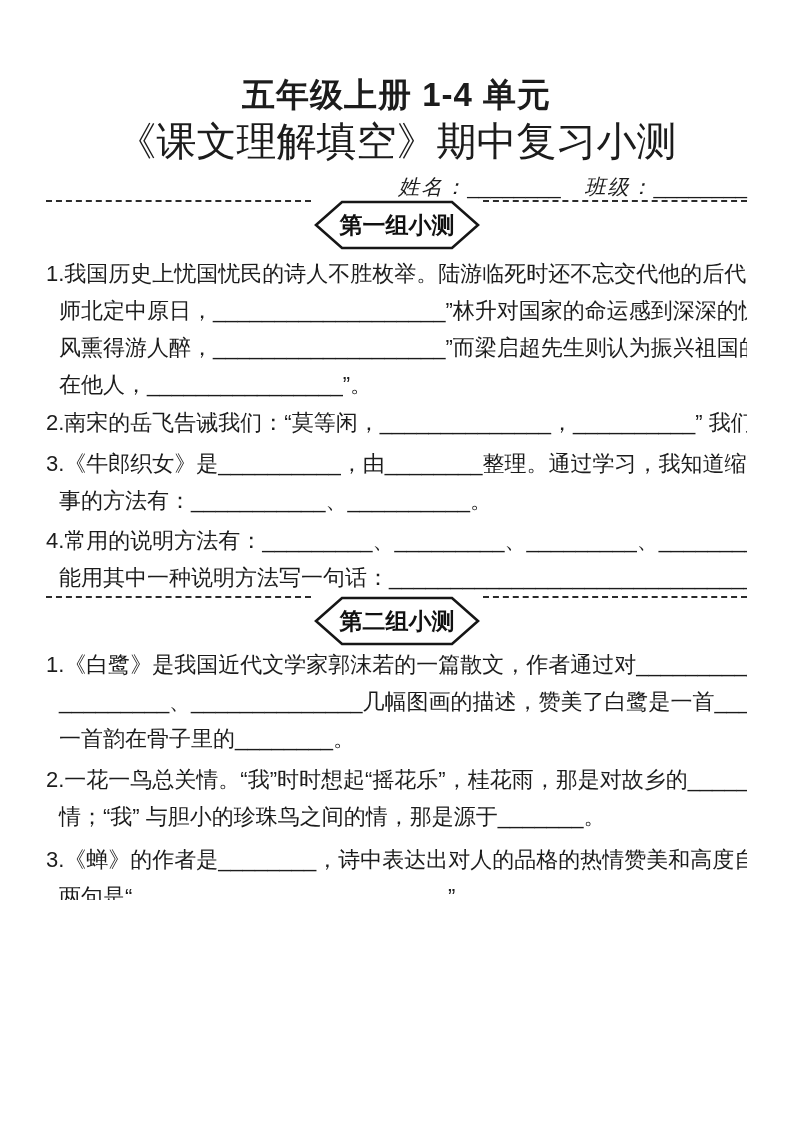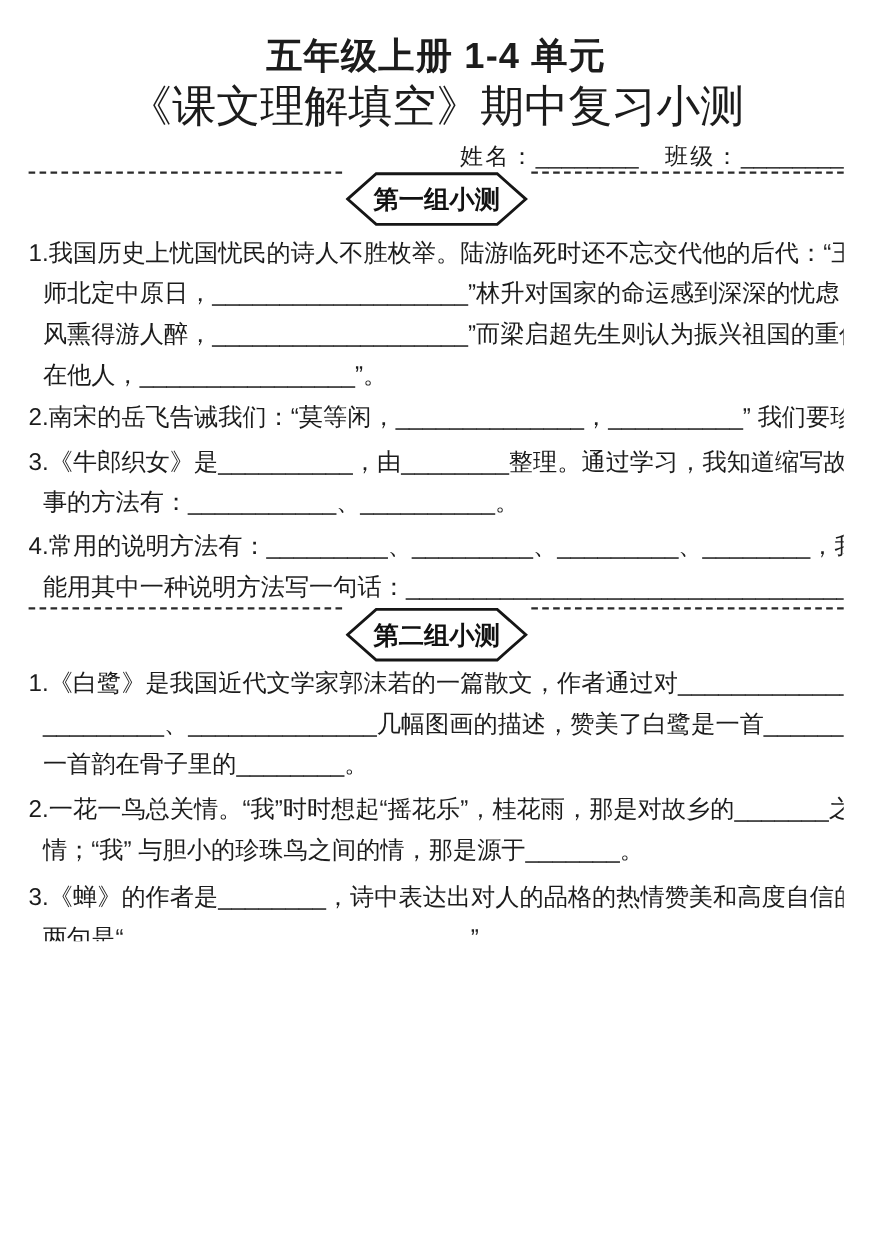--- a/index.html
+++ b/index.html
@@ -4,22 +4,23 @@
 <style>
   html, body { margin: 0; padding: 0; background: #ffffff; }
   .page {
     position: relative;
     width: 793px;
     height: 856px;
     background: #ffffff;
     color: #1c1c1c;
     font-family: "Liberation Sans", sans-serif;
     box-sizing: border-box;
-    padding: 0 26px;
+    padding: 0 46px;
     overflow: hidden;
+    margin-top: 44px;
   }
   .title1 {
     margin: 32px 0 0 0;
     font-size: 33px;
     line-height: 38px;
     font-weight: bold;
     text-align: center;
     letter-spacing: 1px;
   }
   .title2 {
@@ -29,21 +30,21 @@
     font-weight: normal;
     text-align: center;
   }
   .name-row {
     margin-top: 10px;
     font-size: 21px;
     line-height: 26px;
     text-align: right;
     white-space: nowrap;
   }
-  .name-row .lbl { letter-spacing: 2px; }
+  .name-row .lbl { letter-spacing: 2px; font-style: italic; }
   .name-row .gap { display: inline-block; width: 24px; }
   .divider {
     display: flex;
     height: 50px;
   }
   .divider .dash {
     flex: 1 1 auto;
     border-top: 2.6px dashed #2b2b2b;
     height: 0;
   }

